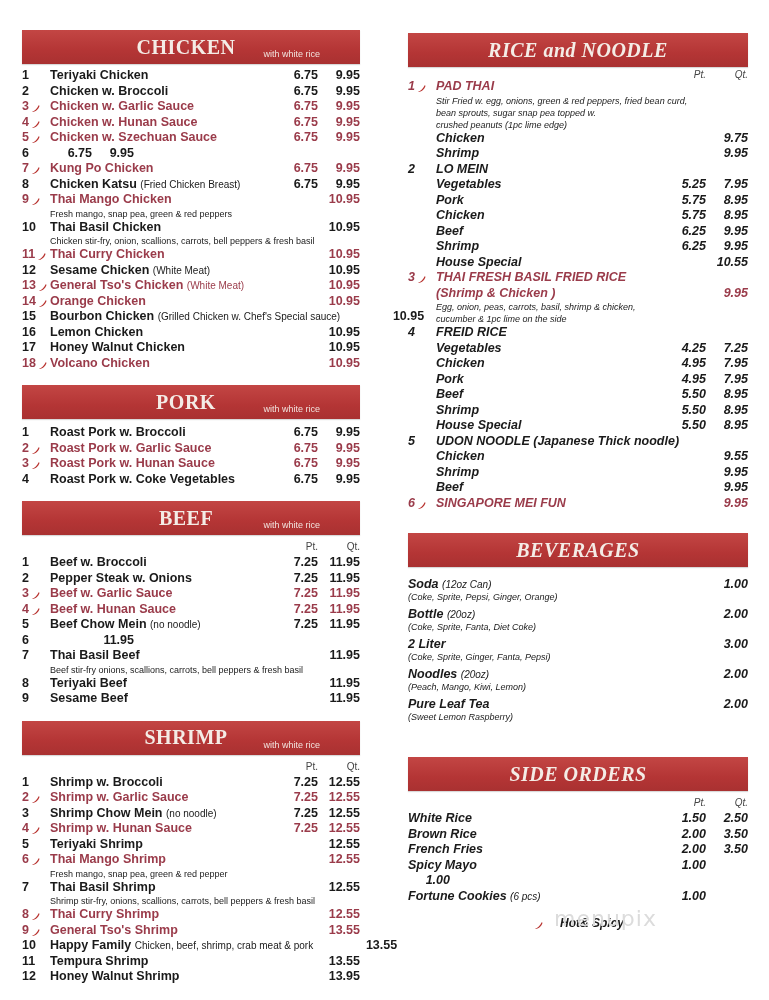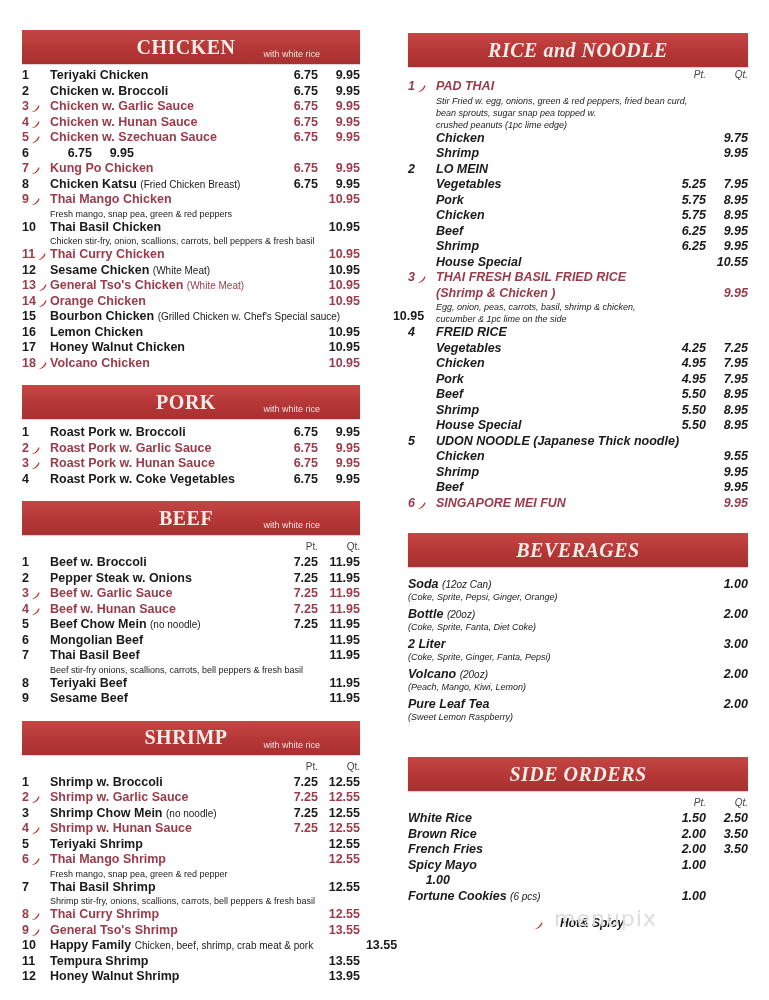--- a/index.html
+++ b/index.html
@@ -315,21 +315,20 @@
             <span>5</span>
           </span>
           <span class="name"><span>Beef Chow Mein</span> <small>(no noodle)</small></span>
           <span class="pt">7.25</span>
           <span class="qt">11.95</span>
         </div>
         <div class="row">
           <span class="num">
             <span>6</span>
           </span>
-          <span class="name"><span>Mongolian Beef</span></span>
           <span class="pt"></span>
           <span class="qt">11.95</span>
         </div>
         <div class="row">
           <span class="num">
             <span>7</span>
           </span>
           <span class="name"><span>Thai Basil Beef</span></span>
           <span class="pt"></span>
           <span class="qt">11.95</span>
@@ -678,21 +677,21 @@
           <span class="name"><span>Bottle</span> <small>(20oz)</small></span>
           <span class="qt">2.00</span>
         </div>
         <div class="sub2">(Coke, Sprite, Fanta, Diet Coke)</div>
         <div class="row">
           <span class="name"><span>2 Liter</span></span>
           <span class="qt">3.00</span>
         </div>
         <div class="sub2">(Coke, Sprite, Ginger, Fanta, Pepsi)</div>
         <div class="row">
-          <span class="name"><span>Volcano</span> <small>(20oz)</small></span>
+          <span class="name"><span>Noodles</span> <small>(20oz)</small></span>
           <span class="qt">2.00</span>
         </div>
         <div class="sub2">(Peach, Mango, Kiwi, Lemon)</div>
         <div class="row">
           <span class="name"><span>Pure Leaf Tea</span></span>
           <span class="qt">2.00</span>
         </div>
         <div class="sub2">(Sweet Lemon Raspberry)</div>
       </div>
   </div>

